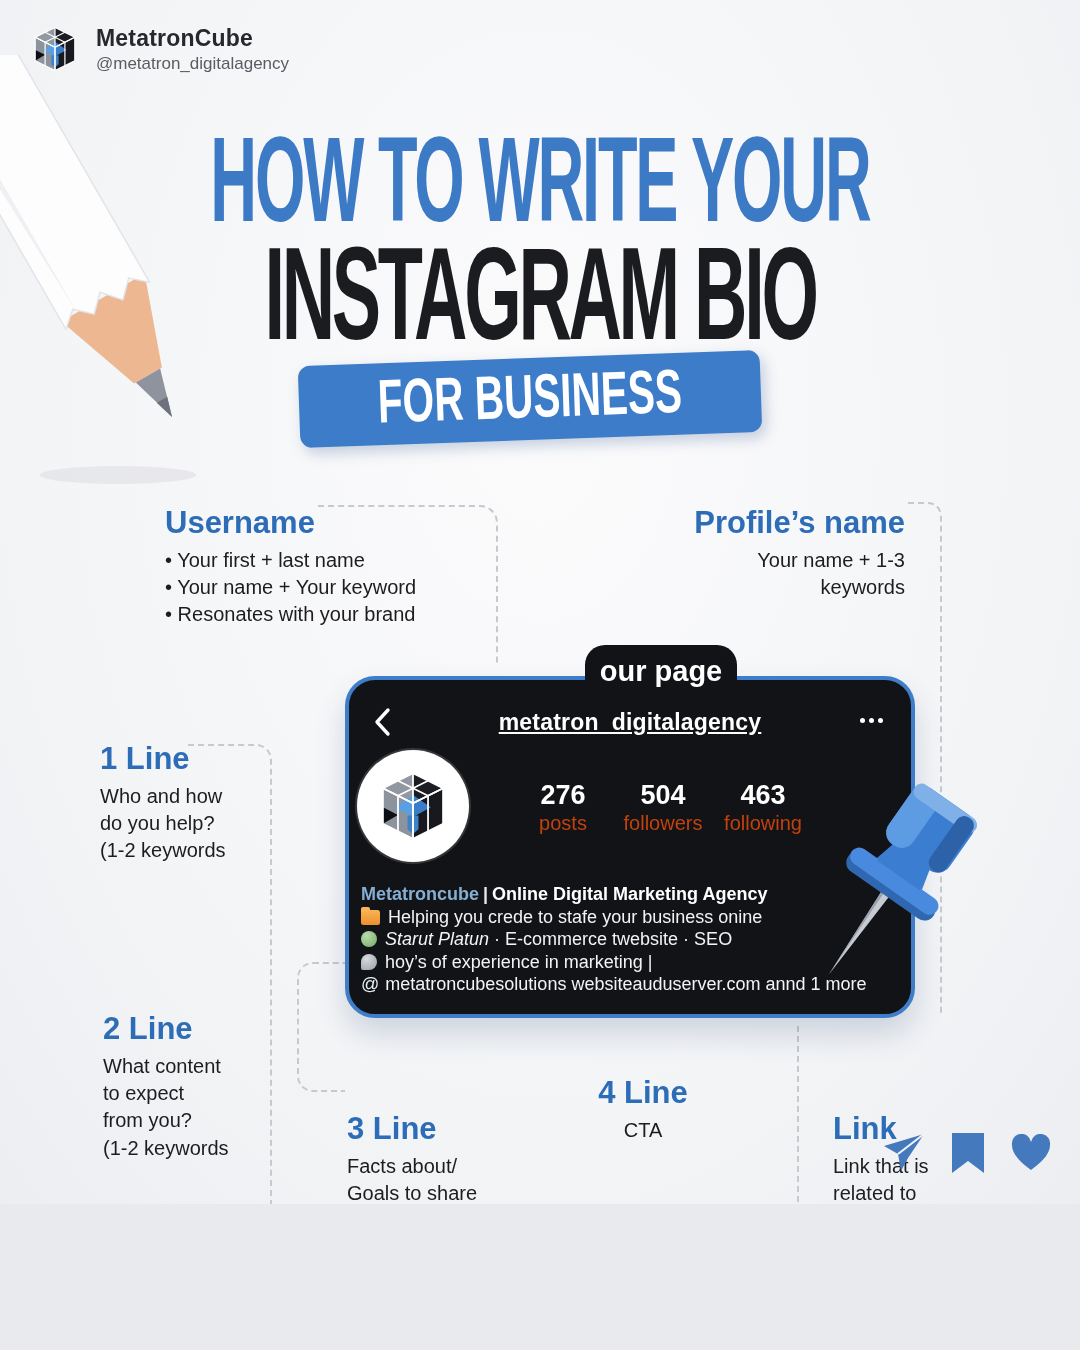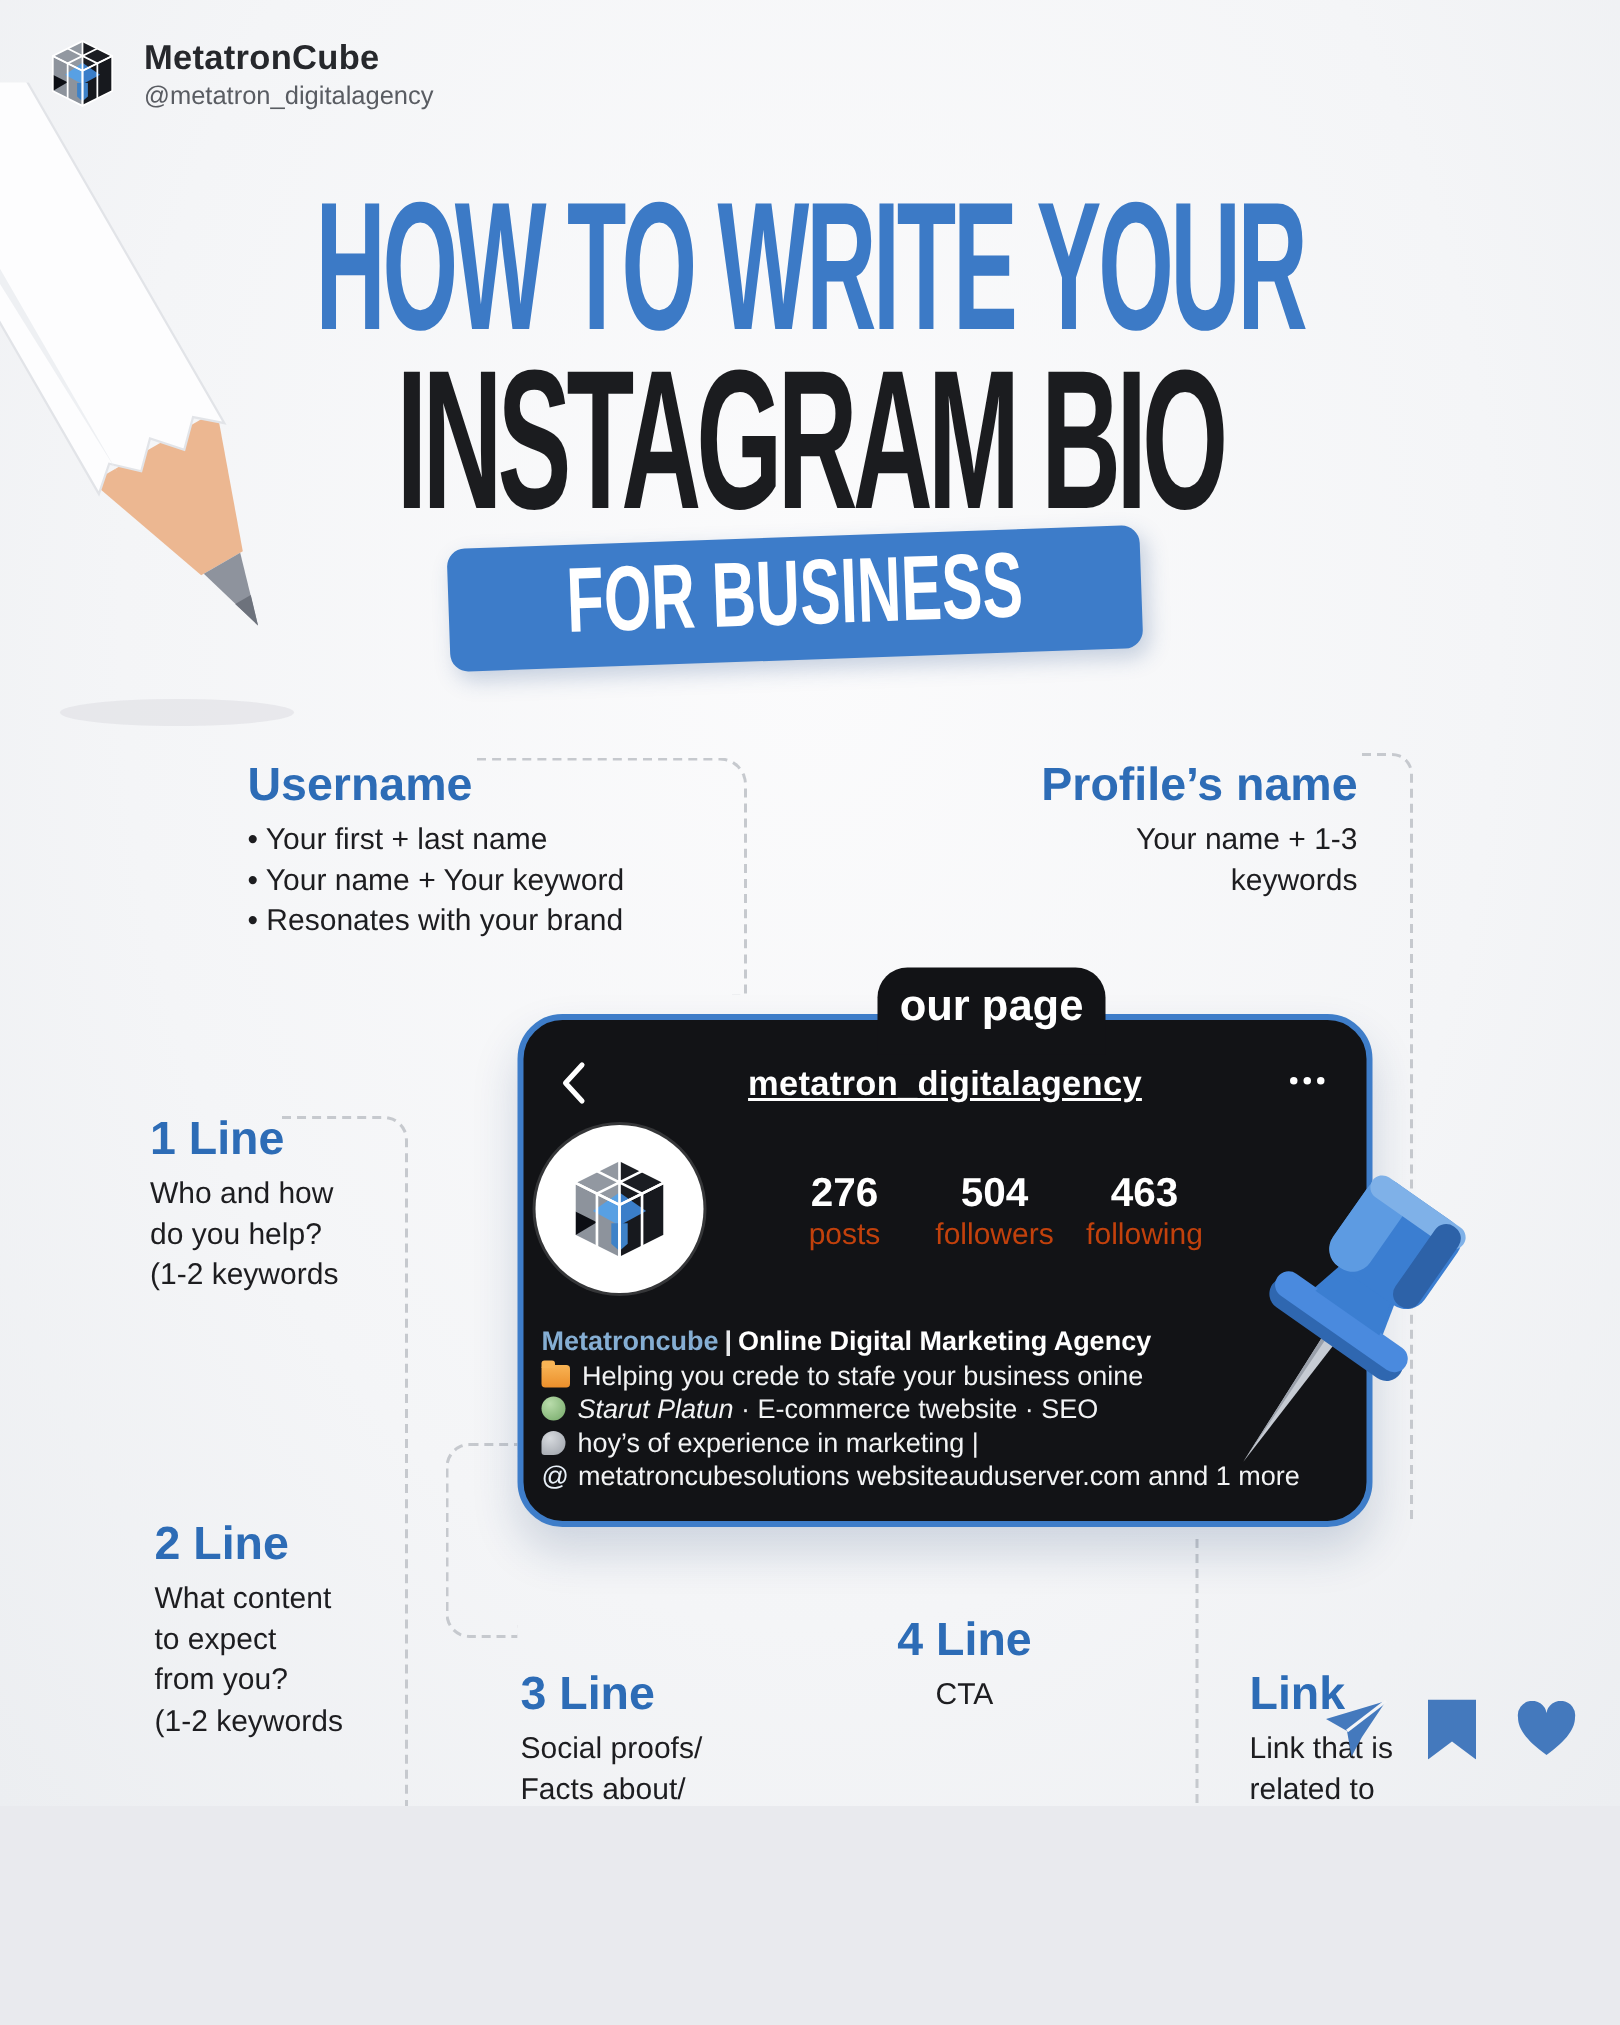--- a/index.html
+++ b/index.html
@@ -200,21 +200,20 @@
   <div class="sec" id="sec-2line">
     <div class="sec-heading">2 Line</div>
     <div class="sec-line">What content</div>
     <div class="sec-line">to expect</div>
     <div class="sec-line">from you?</div>
     <div class="sec-line">(1-2 keywords</div>
   </div>
 
   <div class="sec" id="sec-3line">
     <div class="sec-heading">3 Line</div>
-    <div class="sec-line">Social proofs/</div>
     <div class="sec-line">Facts about/</div>
     <div class="sec-line">Goals to share</div>
   </div>
 
   <div class="sec" id="sec-4line">
     <div class="sec-heading">4 Line</div>
     <div class="sec-line">CTA</div>
   </div>
 
   <div class="sec" id="sec-link">

